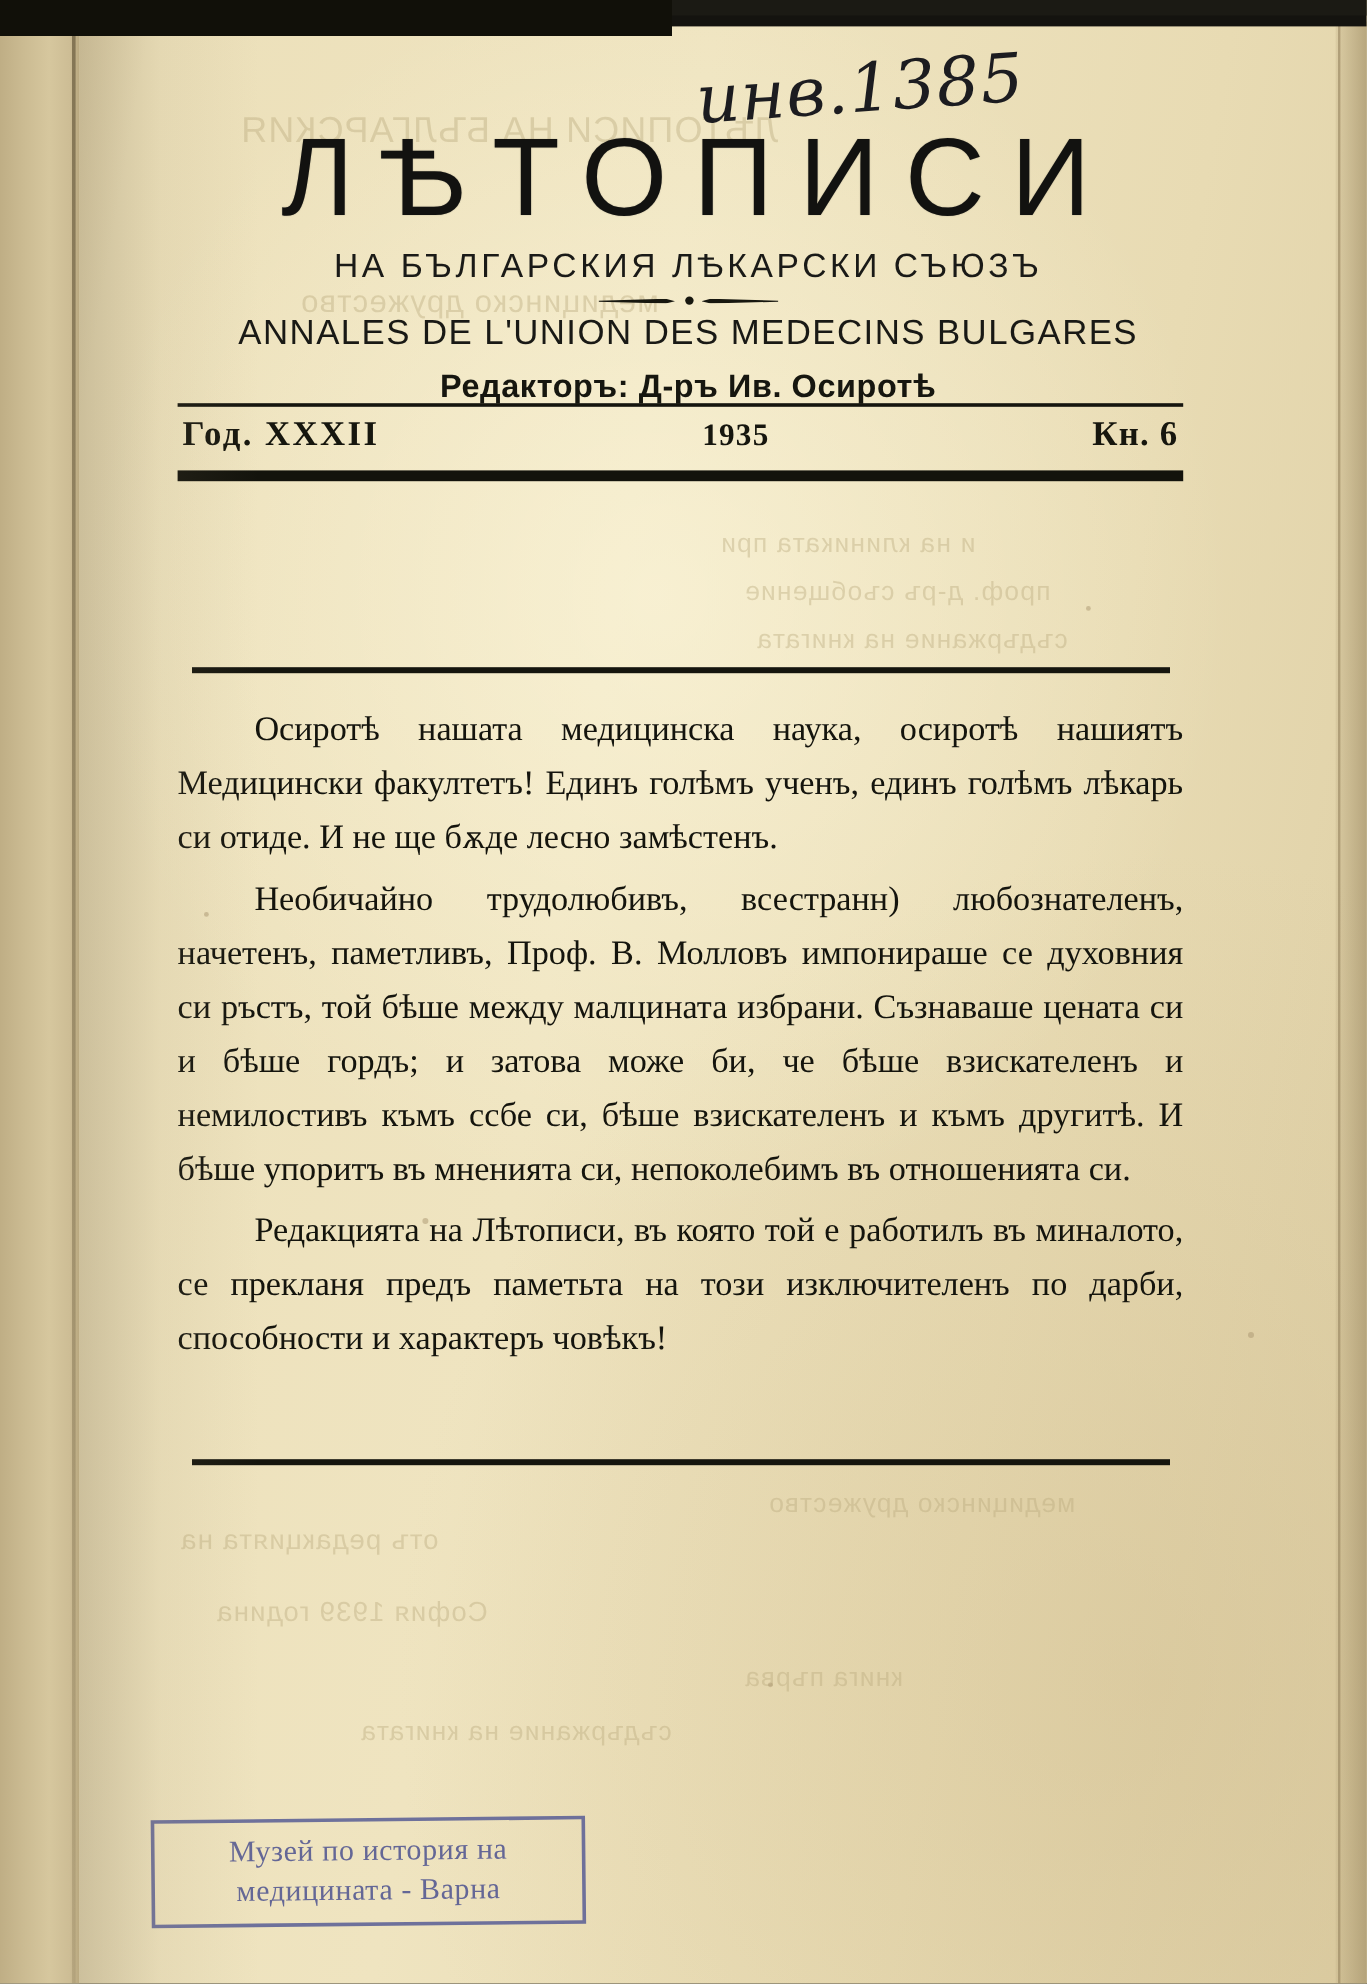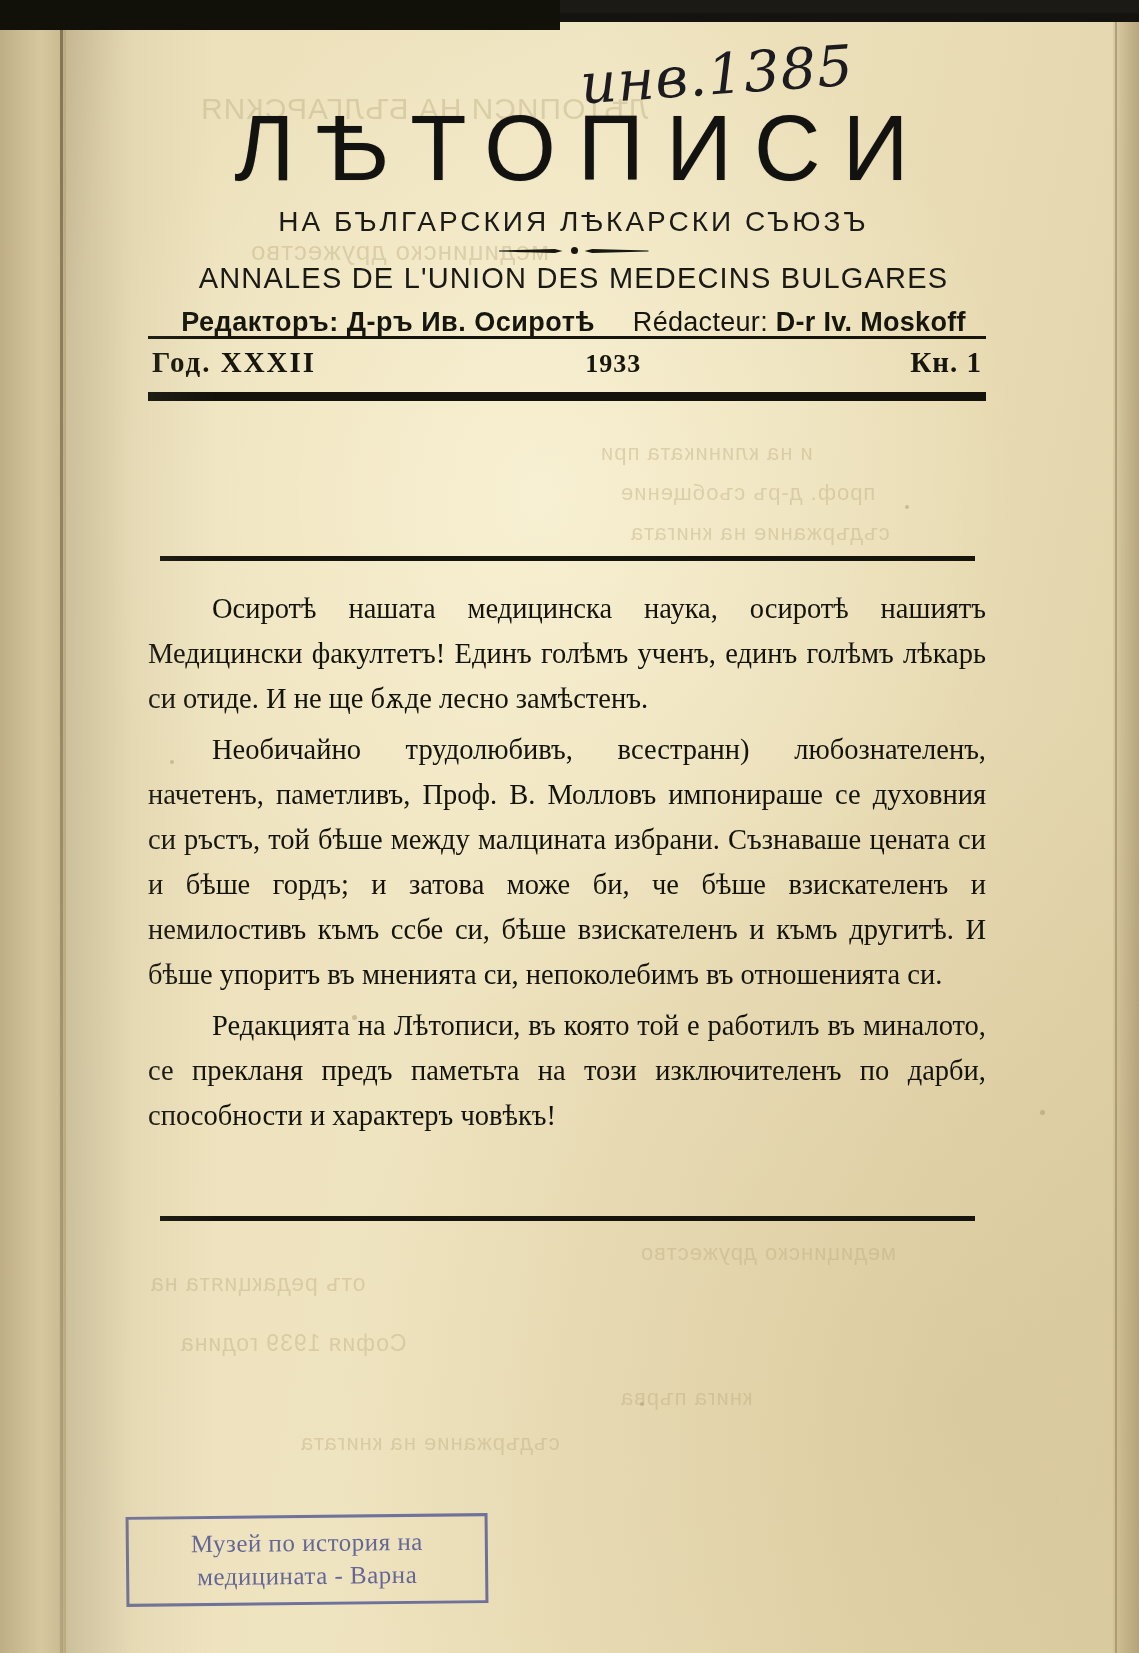--- a/index.html
+++ b/index.html
@@ -284,34 +284,30 @@
     <div class="title-sub-bg">НА БЪЛГАРСКИЯ ЛѢКАРСКИ СЪЮЗЪ</div>
     <div class="orn">
         <span></span>
       </div>
     <div class="title-sub-fr">ANNALES DE L'UNION DES MEDECINS BULGARES</div>
     <div class="editor-row">
       <div class="editor-bg">
         <span>Редакторъ:</span>
         <span>Д-ръ Ив. Осиротѣ</span>
       </div>
-      <div class="editor-fr">
-        <span>Rédacteur:</span>
-        <b>D-r Iv. Moskoff</b>
-      </div>
     </div>
   </div>
 
   <div class="inv-note">инв.1385</div>
 
   <div class="rule-thin" style="top:336px;"></div>
   <div class="issue-row">
     <span class="vol">Год. XXXII</span>
-    <span class="yr">1933</span>
-    <span class="num">Кн. 1</span>
+    <span class="yr">1935</span>
+    <span class="num">Кн. 6</span>
   </div>
   <div class="rule-thick" style="top:392px;"></div>
 
   <div class="rule-med" style="top:556px;"></div>
 
   <div class="body-text">
     <p>Осиротѣ нашата медицинска наука, осиротѣ нашиятъ Медицински факултетъ! Единъ голѣмъ ученъ, единъ голѣмъ лѣкарь си отиде. И не ще бѫде лесно замѣстенъ.</p>
     <p>Необичайно трудолюбивъ, всестранн) любознателенъ, начетенъ, паметливъ, Проф. В. Молловъ импонираше се духовния си ръстъ, той бѣше между малцината избрани. Съзнаваше цената си и бѣше гордъ; и затова може би, че бѣше взискателенъ и немилостивъ къмъ ссбе си, бѣше взискателенъ и къмъ другитѣ. И бѣше упоритъ въ мнениятa си, непоколебимъ въ отношенията си.</p>
     <p>Редакцията на Лѣтописи, въ която той е работилъ въ миналото, се прекланя предъ паметьта на този изключителенъ по дарби, способности и характеръ човѣкъ!</p>
   </div>

